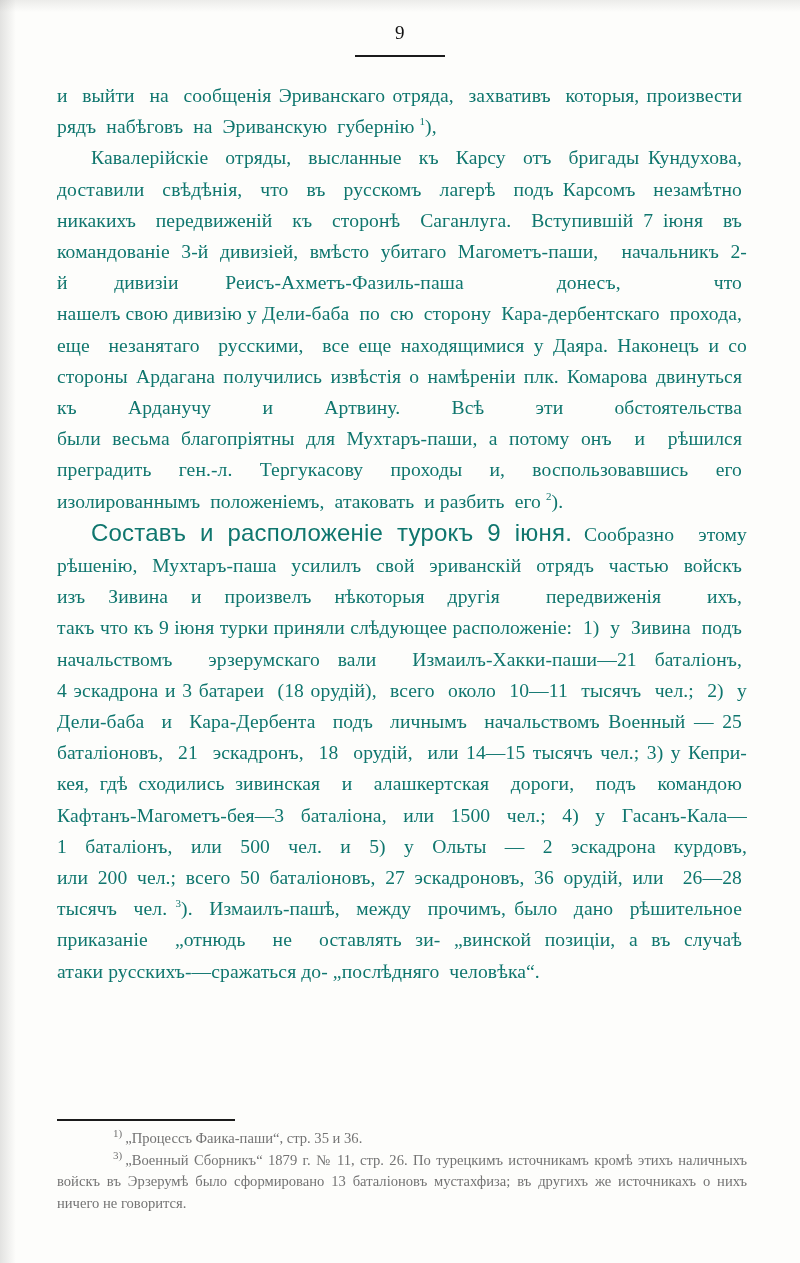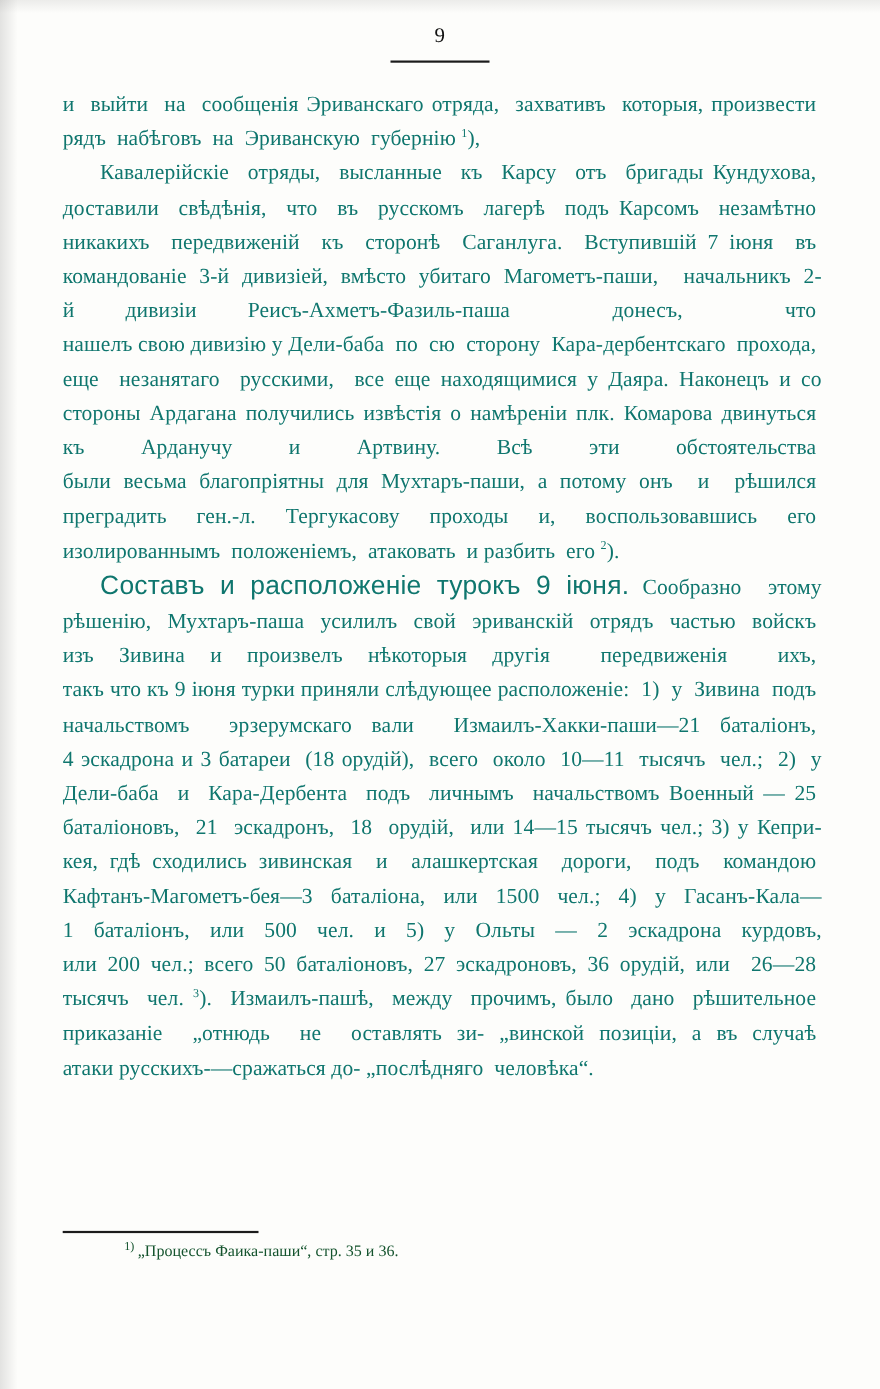--- a/index.html
+++ b/index.html
@@ -80,21 +80,21 @@
     background: #1b1b1b;
   }
   .footnotes {
     position: absolute;
     left: 57px;
     top: 1128px;
     width: 690px;
     font-size: 14.6px;
     line-height: 21.6px;
     text-align: justify;
-    color: #14532d;
+    color: #737373;
   }
   .footnotes p {
     margin: 0;
   }
   .fn-indent {
     text-indent: 56px;
   }
   .fn-num {
     font-size: 11px;
     vertical-align: super;
@@ -154,17 +154,18 @@
       или&nbsp; 26—28&nbsp; тысячъ&nbsp; чел. <sup>3</sup>).&nbsp; <span class="it">Измаилъ-пашѣ</span>,&nbsp; между&nbsp; прочимъ,
       было&nbsp; дано&nbsp; рѣшительное&nbsp; приказаніе&nbsp; „отнюдь&nbsp; не&nbsp; оставлять&nbsp;зи-
       „винской&nbsp;позиціи,&nbsp;а&nbsp;въ&nbsp;случаѣ&nbsp; атаки&nbsp;русскихъ-—сражаться&nbsp;до-
       „послѣдняго&nbsp; человѣка“.</p>
   </div>
 
   <div class="footnote-rule"></div>
 
   <div class="footnotes">
     <p class="fn-indent"><span class="fn-num">1)</span><span>„Процессъ Фаика-паши“, стр. 35 и 36.</span></p>
+    <p class="fn-indent"><span class="fn-num">3)</span><span>„Военный Сборникъ“ 1879 г. № 11, стр. 26. По турецкимъ источникамъ кромѣ этихъ наличныхъ войскъ въ Эрзерумѣ было сформировано 13 баталіоновъ мустахфиза; въ другихъ же источникахъ о нихъ ничего не говорится.</span></p>
   </div>
 
   <div class="shadow-left"></div>
   <div class="shadow-top"></div>
 </div>
 
 </body></html>

